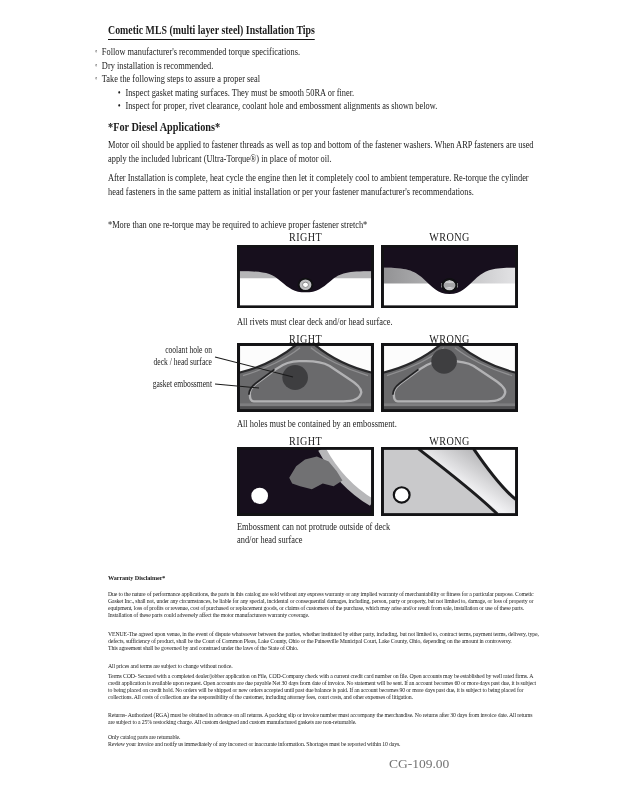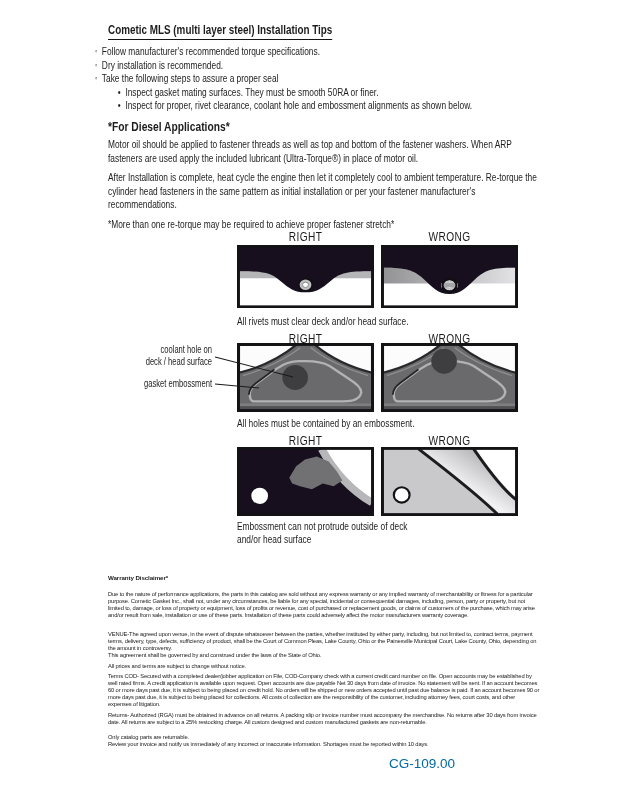--- a/index.html
+++ b/index.html
@@ -1,17 +1,17 @@
 <!DOCTYPE html>
 <html><head>
 <meta charset="utf-8">
 <style>
   html,body{margin:0;padding:0;background:#ffffff;}
   .page{position:relative;width:618px;height:800px;background:#ffffff;overflow:hidden;
-        font-family:Liberation Sans, sans-serif;color:#1c1c1c;}
+        font-family:Liberation Serif, serif;color:#1c1c1c;}
   .abs{position:absolute;}
   .cx{transform:scaleX(0.76);transform-origin:0 0;}
   .cx-r{transform:scaleX(0.76);transform-origin:100% 0;}
   .cx-c{transform:scaleX(0.78);transform-origin:50% 0;}
   .title{left:108px;top:22px;font-size:13px;font-weight:bold;line-height:15px;white-space:nowrap;}
   .title span{display:inline-block;border-bottom:1.6px solid #141414;padding-bottom:2px;}
   .bullets{left:95px;top:45px;width:580px;font-size:11px;line-height:13.5px;}
   .b-row{display:flex;}
   .b-row .mk{width:9px;flex:0 0 9px;font-size:9px;line-height:13.5px;}
   .b-row.sub{margin-left:30px;}
@@ -19,21 +19,21 @@
   .h2{left:108px;top:119px;font-size:13.5px;font-weight:bold;white-space:nowrap;}
   .body-p{left:108px;top:0;width:575px;font-size:11px;line-height:13.5px;}
   .fig-label{width:137px;text-align:center;font-size:13px;letter-spacing:.5px;color:#1a1a1a;white-space:nowrap;}
   .figbox{position:absolute;display:block;}
   .caption{font-size:11px;line-height:13px;width:420px;white-space:pre-line;}
   .ann{font-size:10px;line-height:11.5px;text-align:right;width:170px;white-space:pre-line;}
   .leaders{position:absolute;left:0;top:0;pointer-events:none;}
   .w-h{left:108px;top:574px;font-size:6.2px;font-weight:bold;letter-spacing:-0.1px;}
   .w-p{position:absolute;left:108px;width:432px;font-size:5.8px;line-height:7px;
        letter-spacing:-0.15px;white-space:pre-line;color:#222;}
-  .doc-code{left:389px;top:756px;font-size:13.5px;color:#0369a1;}
+  .doc-code{left:389px;top:756px;font-size:13.5px;color:#737373;}
 </style>
 </head>
 <body>
 
 <div class="page">
 
   <div class="abs title cx">
     <span>Cometic MLS (multi layer steel) Installation Tips</span>
   </div>
 

